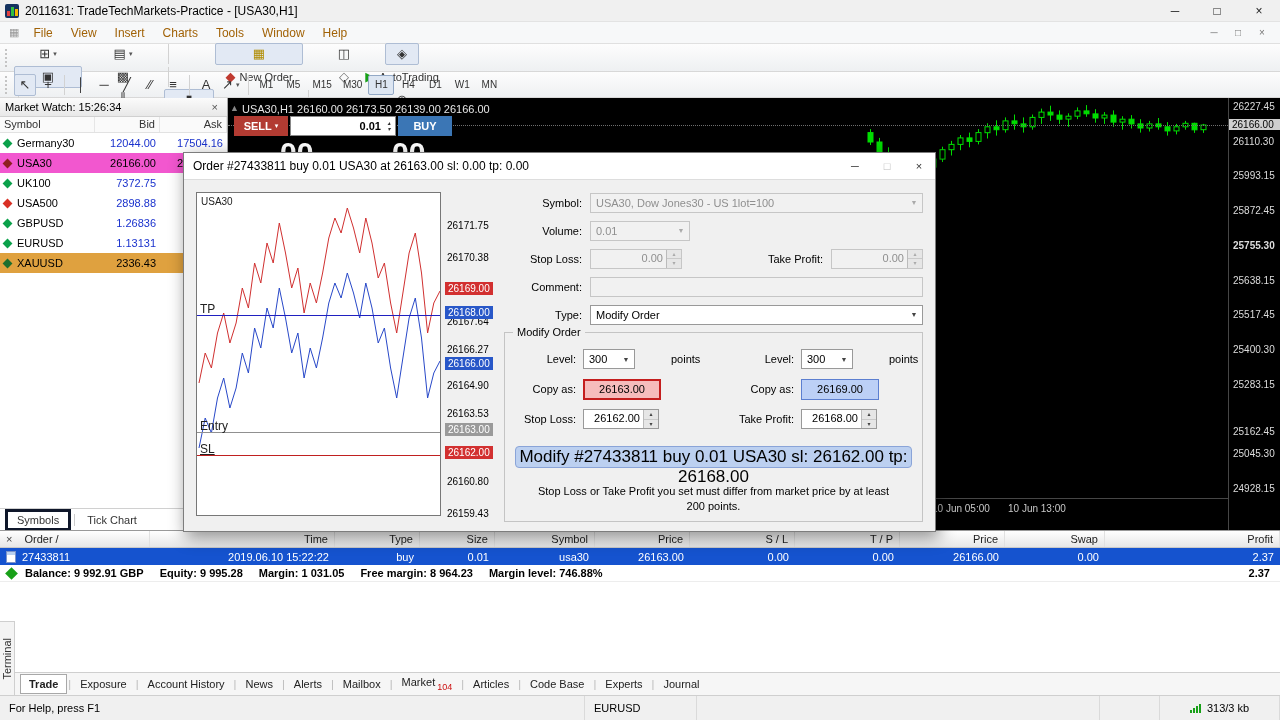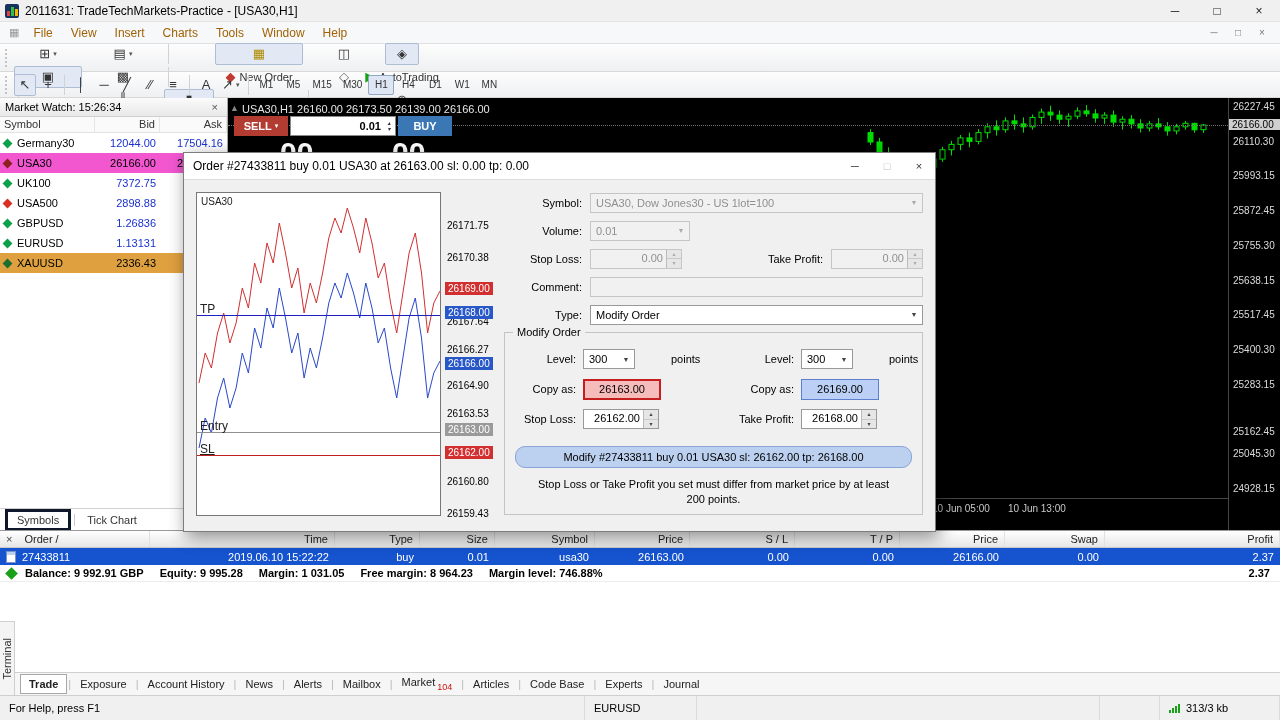--- a/index.html
+++ b/index.html
@@ -118,21 +118,21 @@
   .term-tabsep { color:#bbb; padding:0 1px; }
   .tab-badge { color:#cc1111; font-size:9px; margin-left:2px; vertical-align:sub; }
 
   
   .statusbar { position:absolute; top:695px; left:0; width:1280px; height:25px; background:#f0f0f0; border-top:1px solid #cfcfcf; display:flex; align-items:stretch; }
   .sb-cell { display:flex; align-items:center; padding:0 9px; border-right:1px solid #dadada; overflow:hidden; white-space:nowrap; }
   .sb-help { width:585px; }
   .sb-symbol { width:112px; }
   .sb-fill { flex:1; }
   .sb-small { width:60px; }
-  .sb-traffic { width:120px; }
+  .sb-traffic { width:120px;justify-content:center; }
   .bars { display:flex; align-items:flex-end; gap:1px; margin-right:6px; }
   .bars i { width:2px; background:#18a018; display:block; }
   .bars i:nth-child(1){height:3px;} .bars i:nth-child(2){height:5px;}
   .bars i:nth-child(3){height:7px;} .bars i:nth-child(4){height:9px;}
 
   
   .dialog { position:absolute; left:183px; top:152px; width:753px; height:380px; background:#f0f0f0; border:1px solid #7d7d7d; box-shadow:3px 5px 16px rgba(0,0,0,.45); z-index:50; }
   .dlg-title { height:27px; background:#fff; border-bottom:1px solid #ddd; display:flex; align-items:center; padding-left:9px; font-size:12px; }
   .dlg-controls { margin-left:auto; display:flex; height:100%; }
   .dlg-btn { width:32px; display:flex; align-items:center; justify-content:center; color:#333; font-size:11px; }
@@ -169,21 +169,21 @@
   .dis .combo-arrow, .dis .spin i { color:#aaa; }
   .groupbox { position:relative; border:1px solid #c4c4c4; margin-top:7px; padding:15px 10px 7px 10px; }
   .group-title { position:absolute; top:-7px; left:8px; background:#f0f0f0; padding:0 4px; }
   .grow { display:grid; grid-template-columns:68px 80px 50px 88px 80px 34px; align-items:center; height:22px; margin-bottom:8px; }
   .g-label { text-align:right; padding-right:7px; white-space:nowrap; }
   .g-points { padding-left:8px; }
   .copy-btn { width:78px; height:21px; font-family:inherit; font-size:11px; cursor:default; }
   .copy-btn.red { background:#f6bcbc; border:2px solid #c41e1e; }
   .copy-btn.blue { background:#bcd0f6; border:1px solid #5c7fd0; }
   .w76 { width:76px; }
-  .modify-btn { width:100%; height:22px; margin:8px 0 9px 0; background:#bcd0f0; border:1px solid #8aa4d8; border-radius:10px; font-family:inherit; font-size:11px; cursor:default; }
+  .modify-btn { width:100%; height:22px; margin:8px 0 9px 0; background:#bcd0f0; border:1px solid #8aa4d8; border-radius:4px; font-family:inherit; font-size:17px; cursor:default; }
   .modify-note { text-align:center; line-height:15px; padding:0 22px; }
 </style>
 </head>
 <body>
 
 <div class="titlebar">
   <div class="app-icon">
       <i></i>
       <i></i>
       <i></i>
@@ -528,21 +528,21 @@
       </div>
       <span class="big-digit sell-big">00</span>
       <span class="big-digit buy-big">00</span>
     </div>
     <div class="chart-scale">
       <div class="price-marker">26166.00</div>
     <span class="scale-label" style="top: 3px;">26227.45</span>
         <span class="scale-label" style="top: 38px;">26110.30</span>
         <span class="scale-label" style="top: 72px;">25993.15</span>
         <span class="scale-label" style="top: 107px;">25872.45</span>
-        <span class="scale-label" style="top: 142px;">25755.30</span>
+        <span class="scale-label" style="top: 142px; font-weight: bold;">25755.30</span>
         <span class="scale-label" style="top: 177px;">25638.15</span>
         <span class="scale-label" style="top: 211px;">25517.45</span>
         <span class="scale-label" style="top: 246px;">25400.30</span>
         <span class="scale-label" style="top: 281px;">25283.15</span>
         <span class="scale-label" style="top: 328px;">25162.45</span>
         <span class="scale-label" style="top: 350px;">25045.30</span>
         <span class="scale-label" style="top: 385px;">24928.15</span>
       </div>
     <div class="time-axis">
         <span class="time-label" style="left: 704px;">10 Jun 05:00</span>

